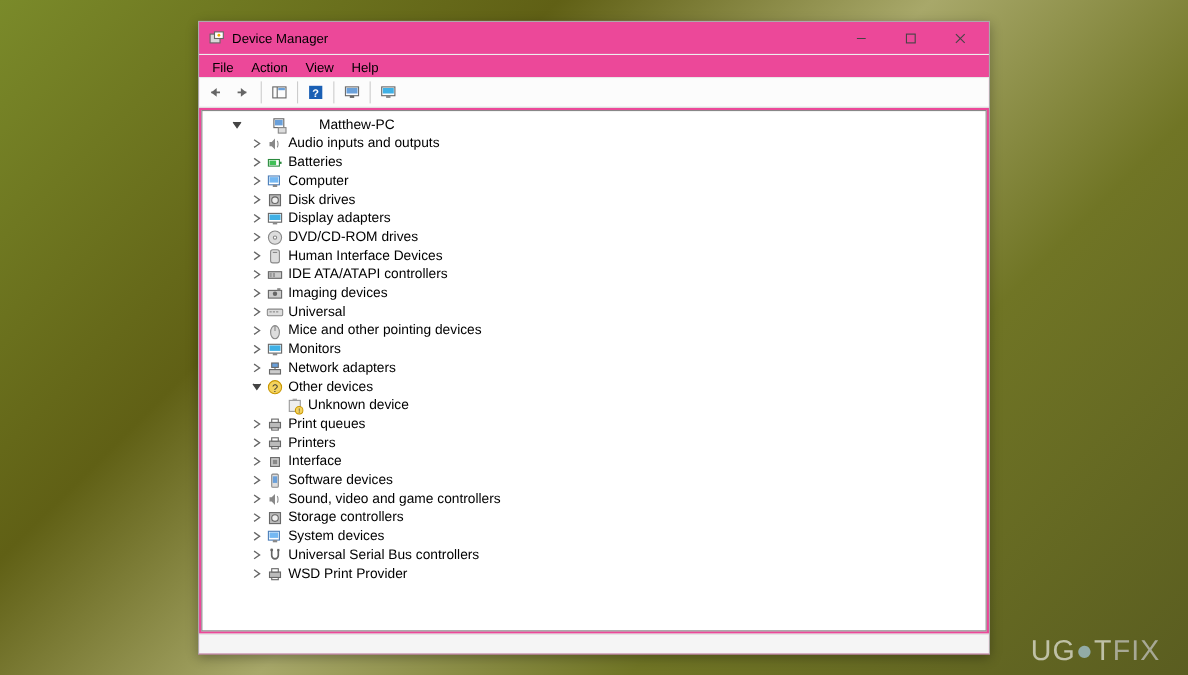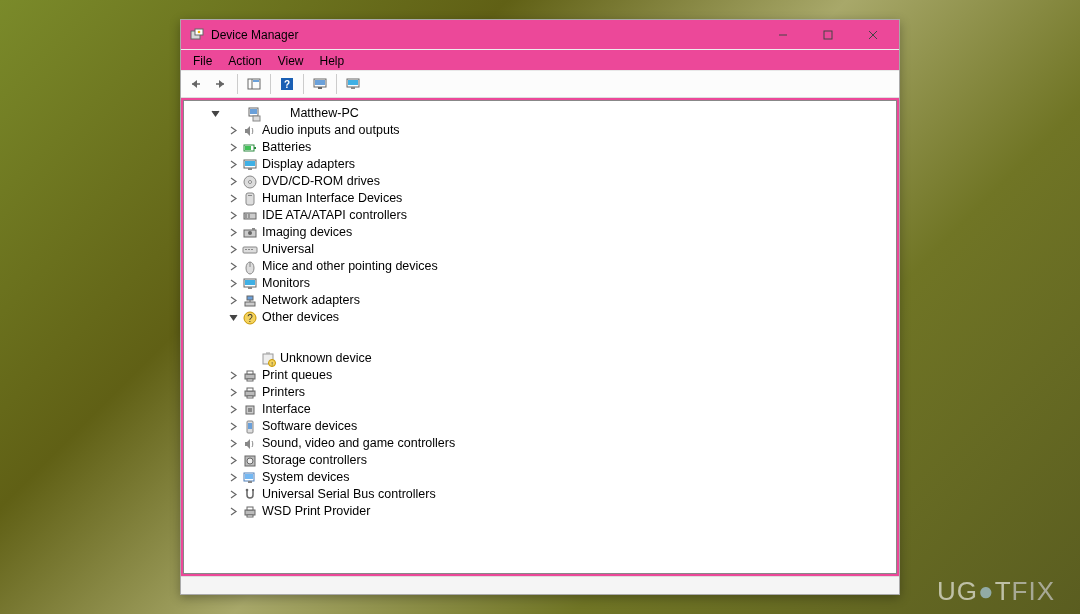--- a/index.html
+++ b/index.html
@@ -20,21 +20,21 @@
     .content{ flex:1; border:1px solid #888; margin:2px; background:#fff; overflow:auto; padding:2px;}
     .statusbar{ height:18px; border-top:1px solid #ddd; background:#f5f5f5;}
     .tree{ padding:2px 4px; font-size:12.5px; color:#000; line-height:17px;}
     .row{ display:flex; align-items:center; height:17px; white-space:nowrap;}
     .arrow{ width:14px; display:inline-flex; justify-content:center; color:#555;}
     .arrow svg{ fill:none; stroke:#666; stroke-width:1.2;}
     .row .icon{ width:16px; height:16px; margin:0 4px 0 2px; display:inline-flex; align-items:center; justify-content:center;}
     .row .label{ padding-right:6px;}
     .ind1{ padding-left:18px;gap:23px;}
     .ind2{ padding-left:36px;}
-    .ind3{ padding-left:54px;margin-top:24px;}
+    .ind3{ padding-left:54px;}
     svg{ display:block;}
   </style>
 </head>
 <body>
 
 <div class="window">
 
   <div class="titlebar">
     <span class="app-icon">
       <svg width="14" height="14" viewBox="0 0 14 14">
@@ -162,20 +162,49 @@
           <span class="label">Batteries</span>
         </div>
         <div class="row ind2">
           <span class="arrow">
             <svg width="9" height="9" viewBox="0 0 9 9">
               <path d="M2 1 L7 4.5 L2 8"></path>
             </svg>
           </span>
           <span class="icon">
             <svg width="16" height="16" viewBox="0 0 16 16">
+              <rect x="2" y="3" width="10" height="8" fill="none" stroke="#4a7db8"></rect>
+              <rect x="3" y="4" width="8" height="5" fill="#74b8f3"></rect>
+              <rect x="6" y="11" width="4" height="2" fill="#888"></rect>
+            </svg>
+          </span>
+          <span class="label">Computer</span>
+        </div>
+        <div class="row ind2">
+          <span class="arrow">
+            <svg width="9" height="9" viewBox="0 0 9 9">
+              <path d="M2 1 L7 4.5 L2 8"></path>
+            </svg>
+          </span>
+          <span class="icon">
+            <svg width="16" height="16" viewBox="0 0 16 16">
+              <rect x="3" y="3" width="10" height="10" fill="#bbb" stroke="#666"></rect>
+              <circle cx="8" cy="8" r="3" fill="#eee" stroke="#666"></circle>
+            </svg>
+          </span>
+          <span class="label">Disk drives</span>
+        </div>
+        <div class="row ind2">
+          <span class="arrow">
+            <svg width="9" height="9" viewBox="0 0 9 9">
+              <path d="M2 1 L7 4.5 L2 8"></path>
+            </svg>
+          </span>
+          <span class="icon">
+            <svg width="16" height="16" viewBox="0 0 16 16">
               <rect x="2" y="3" width="12" height="8" fill="none" stroke="#666"></rect>
               <rect x="3" y="4" width="10" height="5" fill="#3fb0e5"></rect>
               <rect x="6" y="11" width="4" height="2" fill="#888"></rect>
             </svg>
           </span>
           <span class="label">Display adapters</span>
         </div>
         <div class="row ind2">
           <span class="arrow">
             <svg width="9" height="9" viewBox="0 0 9 9">

